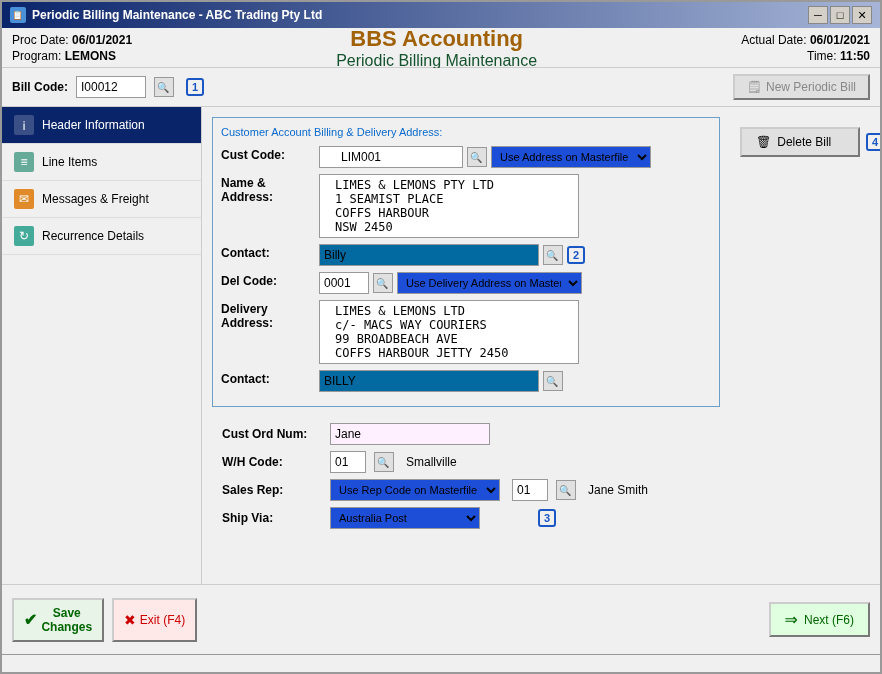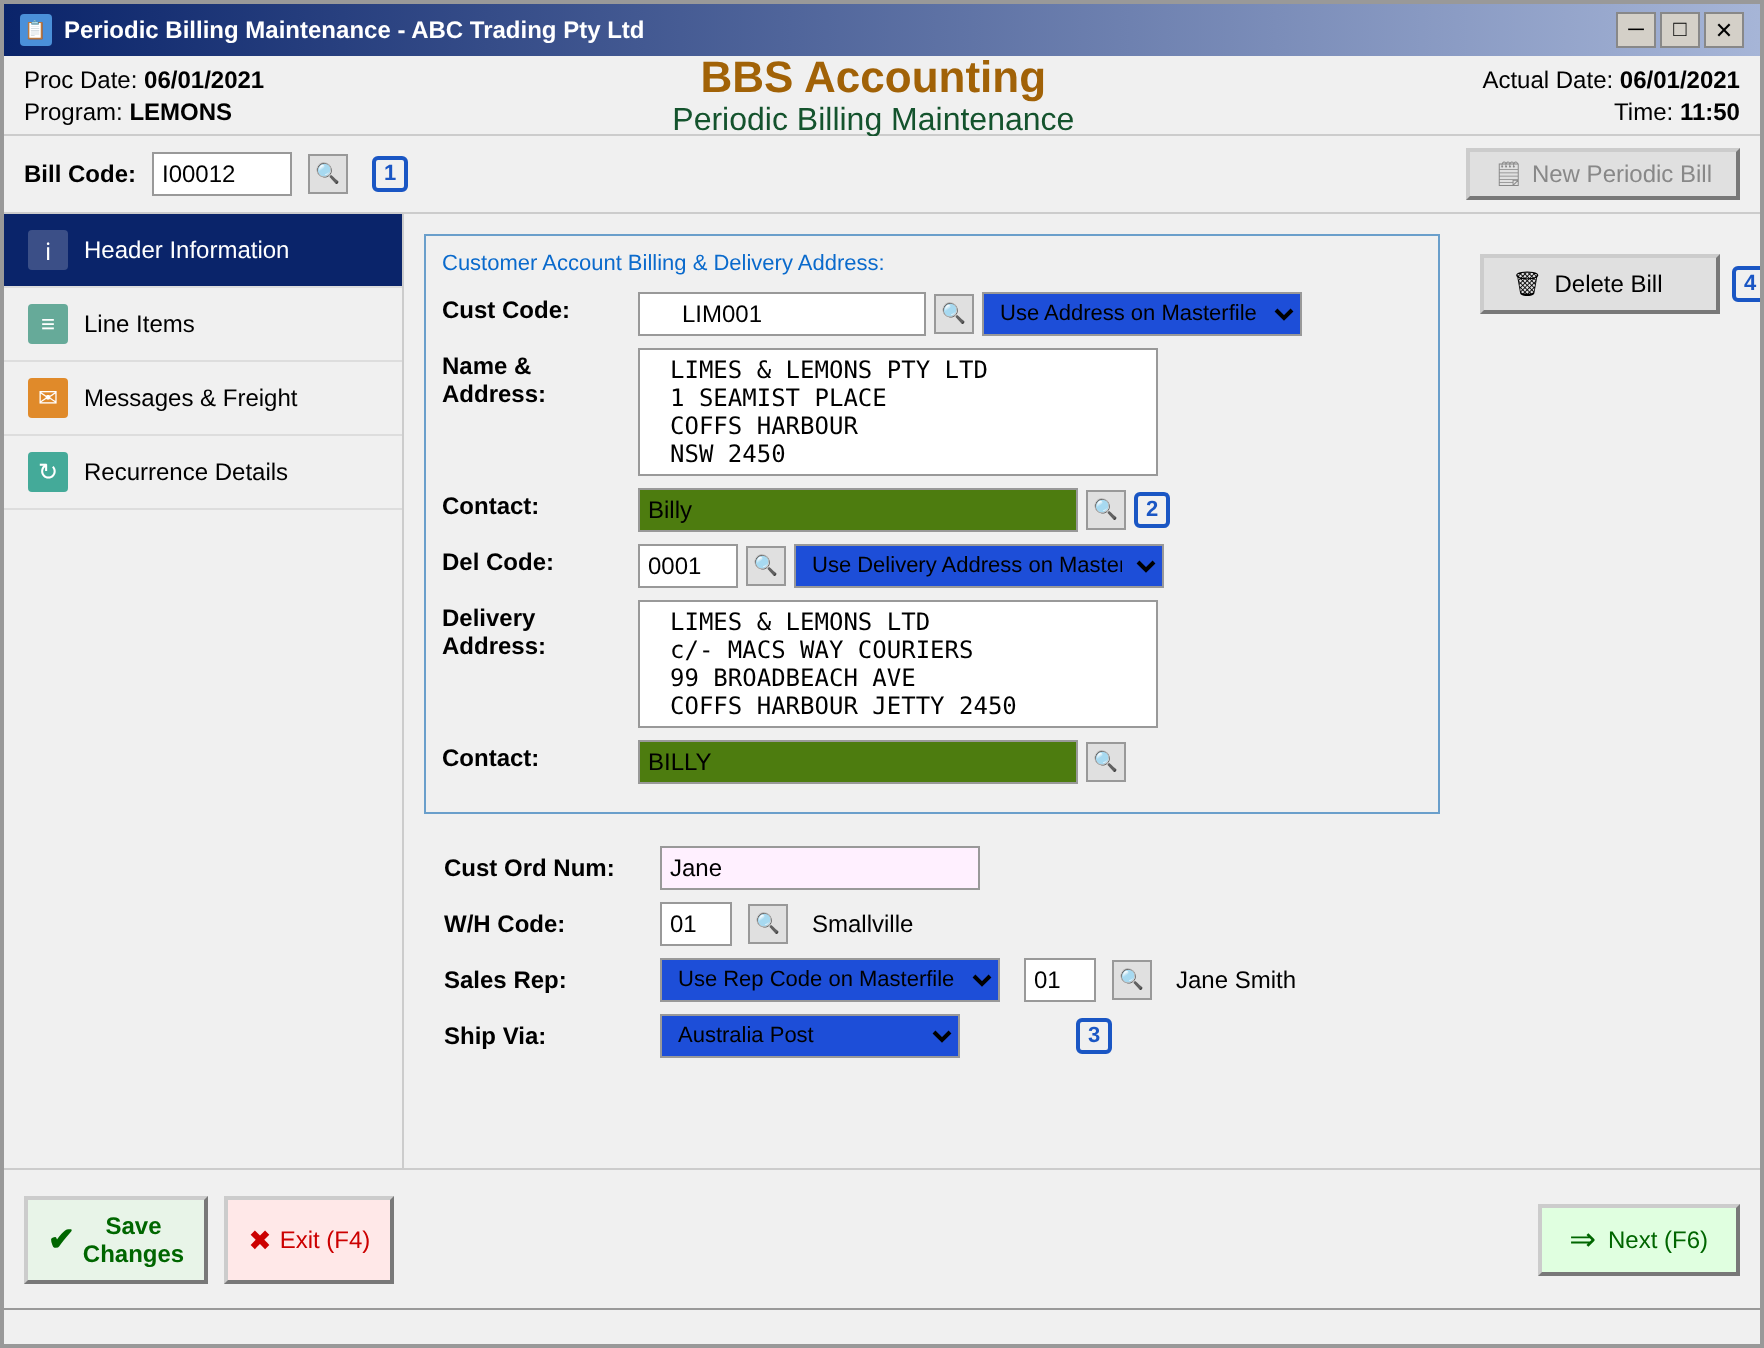--- a/index.html
+++ b/index.html
@@ -49,21 +49,21 @@
 
     
     .section-box { border: 1px solid #6a9fcb; padding: 8px; margin-bottom: 10px; }
     .section-title { color: #0a6acc; font-size: 11px; margin-bottom: 8px; }
     .form-row { display: flex; align-items: flex-start; gap: 8px; margin-bottom: 6px; }
     .form-label { font-size: 12px; font-weight: bold; width: 90px; flex-shrink: 0; padding-top: 2px; }
     .input-normal { border: 1px solid #999; background: white; padding: 2px 4px; font-size: 12px; height: 22px; }
     .input-wide { width: 144px; padding-left: 21px; }
     .select-field { border: 1px solid #999; background: #1d4ed8; padding: 3px 4px; font-size: 11px; height: 22px; }
     .textarea-field { border: 1px solid #999; background: white; padding: 3px 15px; font-size: 12px; width: 260px; resize: none; }
-    .contact-input { border: 1px solid #999; background: #4d7c0f; padding: 2px 4px; font-size: 12px; height: 22px; width: 220px; }
+    .contact-input { border: 1px solid #999; background: #0369a1; padding: 2px 4px; font-size: 12px; height: 22px; width: 220px; }
 
     
     .extra-section { padding: 6px 0; }
     .extra-row { display: flex; align-items: center; gap: 8px; margin-bottom: 6px; padding-left: 10px; }
     .extra-label { font-size: 12px; font-weight: bold; width: 100px; flex-shrink: 0; }
 
     
     .action-panel { width: 140px; display: flex; flex-direction: column; align-items: flex-start; padding: 10px 0 0 10px; gap: 8px; }
     .delete-btn { background: #e0e0e0; border: 2px outset #ccc; padding: 6px 14px; font-size: 12px; cursor: pointer; display: flex; align-items: center; gap: 6px; width: 120px; }
 

